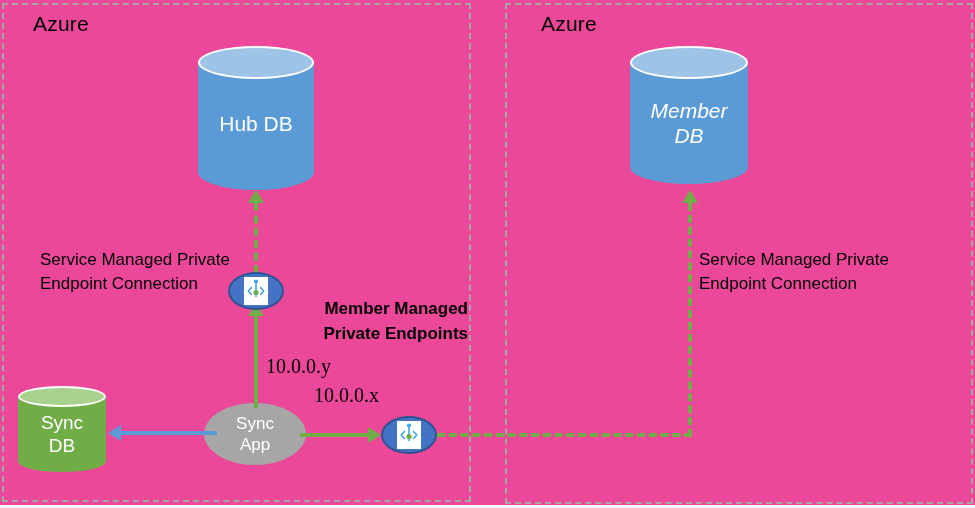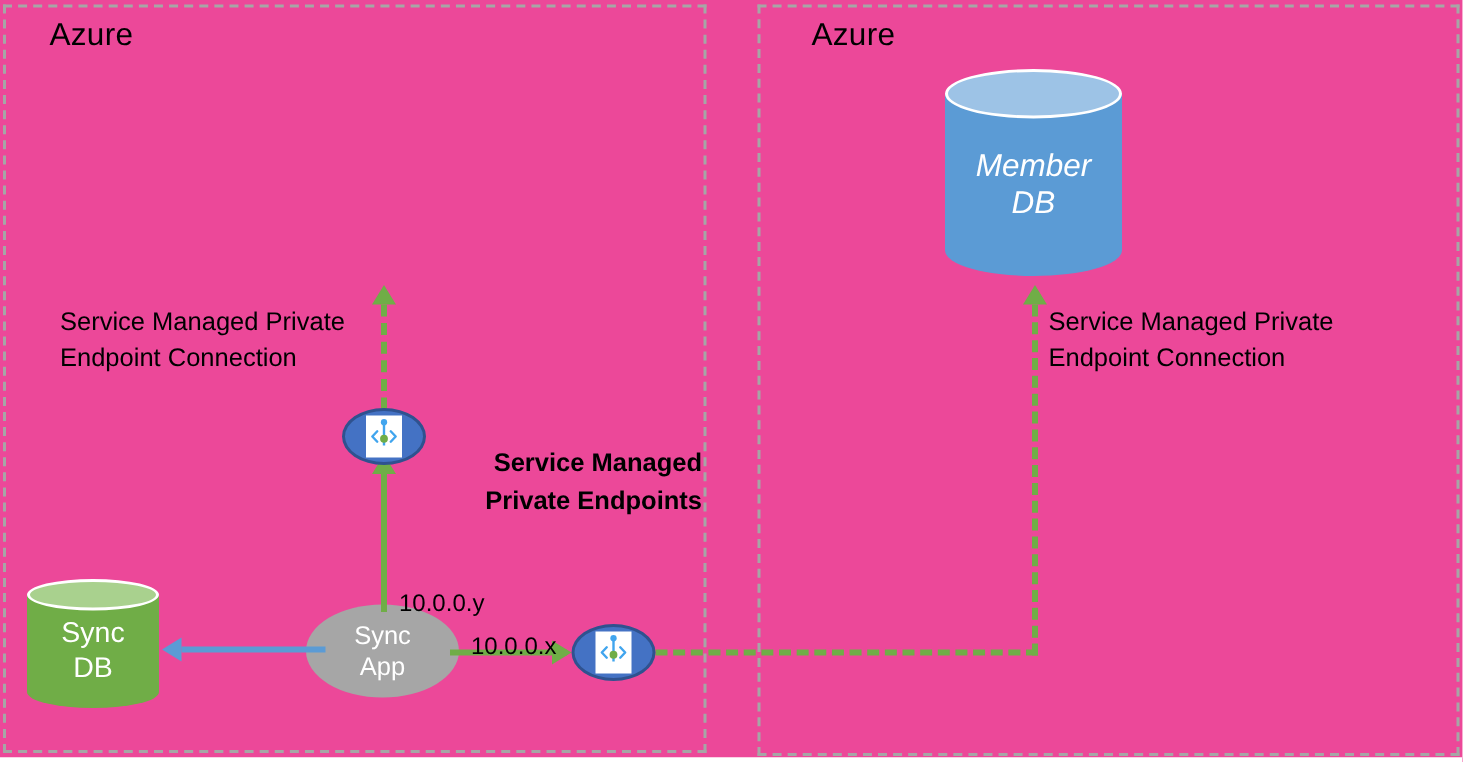--- a/index.html
+++ b/index.html
@@ -190,58 +190,63 @@
   #member-arrow     { left: 682px; top: 190px; }
 
   
   .annotation {
     position: absolute;
     font-size: 17px;
     line-height: 24px;
     color: #000000;
     font-family: "Liberation Sans", sans-serif;
     white-space: pre-line;
+    margin-top: 45px;
   }
   #hub-connection-label    { left: 40px;  top: 203px; width: 215px; text-align: left; }
   #member-connection-label { left: 699px; top: 203px; width: 230px; text-align: left; }
   #smpe-title {
     position: absolute;
     left: 280px;
     top: 296px;
     width: 188px;
     text-align: right;
     font-size: 17px;
     line-height: 25px;
     font-weight: bold;
     color: #000000;
     font-family: "Liberation Sans", sans-serif;
     white-space: pre-line;
   }
   .ip-label {
     position: absolute;
-    font-size: 16px;
+    font-size: 20px;
     color: #000000;
-    font-family: Liberation Sans, sans-serif;
+    font-family: Liberation Serif, serif;
     white-space: nowrap;
-    margin-top: 39px;
   }
   #ip-y { left: 266px; top: 355px; }
   #ip-x { left: 314px; top: 384px; }
 </style>
 </head>
 <body>
 
 <div id="canvas">
 
   <div class="boundary" id="left-boundary"></div>
   <div class="boundary" id="right-boundary"></div>
 
   <div class="boundary-label" id="left-azure-label">Azure</div>
   <div class="boundary-label" id="right-azure-label">Azure</div>
 
+  <div class="cylinder" id="hub-db">
+    <div class="cyl-body"></div>
+    <div class="cyl-top"></div>
+    <div class="cyl-label">Hub DB</div>
+  </div>
 
   <div class="cylinder" id="member-db">
     <div class="cyl-body"></div>
     <div class="cyl-top"></div>
     <div class="cyl-label" style="white-space: pre-line;">Member
 DB</div>
   </div>
 
   <div class="cylinder" id="sync-db">
     <div class="cyl-body"></div>
@@ -294,20 +299,20 @@
       </svg>
     </span>
   </div>
 
   <div class="annotation" id="hub-connection-label">Service Managed Private
 Endpoint Connection</div>
 
   <div class="annotation" id="member-connection-label">Service Managed Private
 Endpoint Connection</div>
 
-  <div id="smpe-title">Service Managed
+  <div id="smpe-title">Member Managed
 Private Endpoints</div>
 
   <div class="ip-label" id="ip-y">10.0.0.y</div>
 
   <div class="ip-label" id="ip-x">10.0.0.x</div>
 
 </div>
 
 </body></html>

